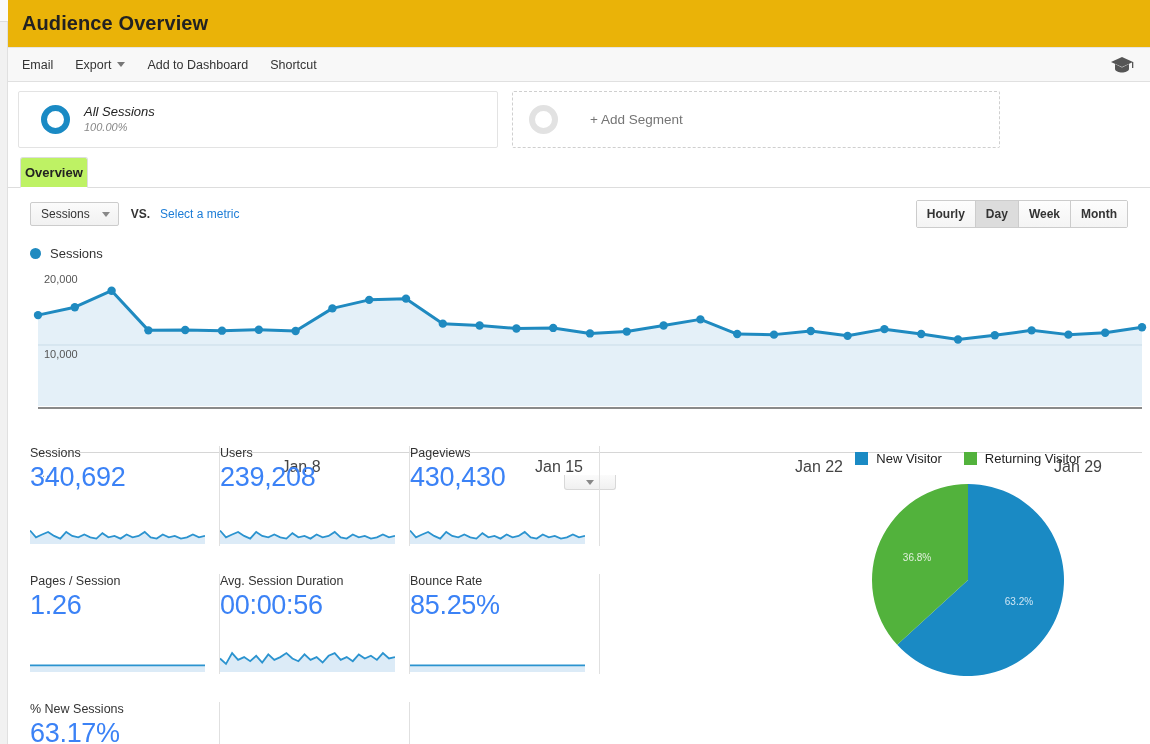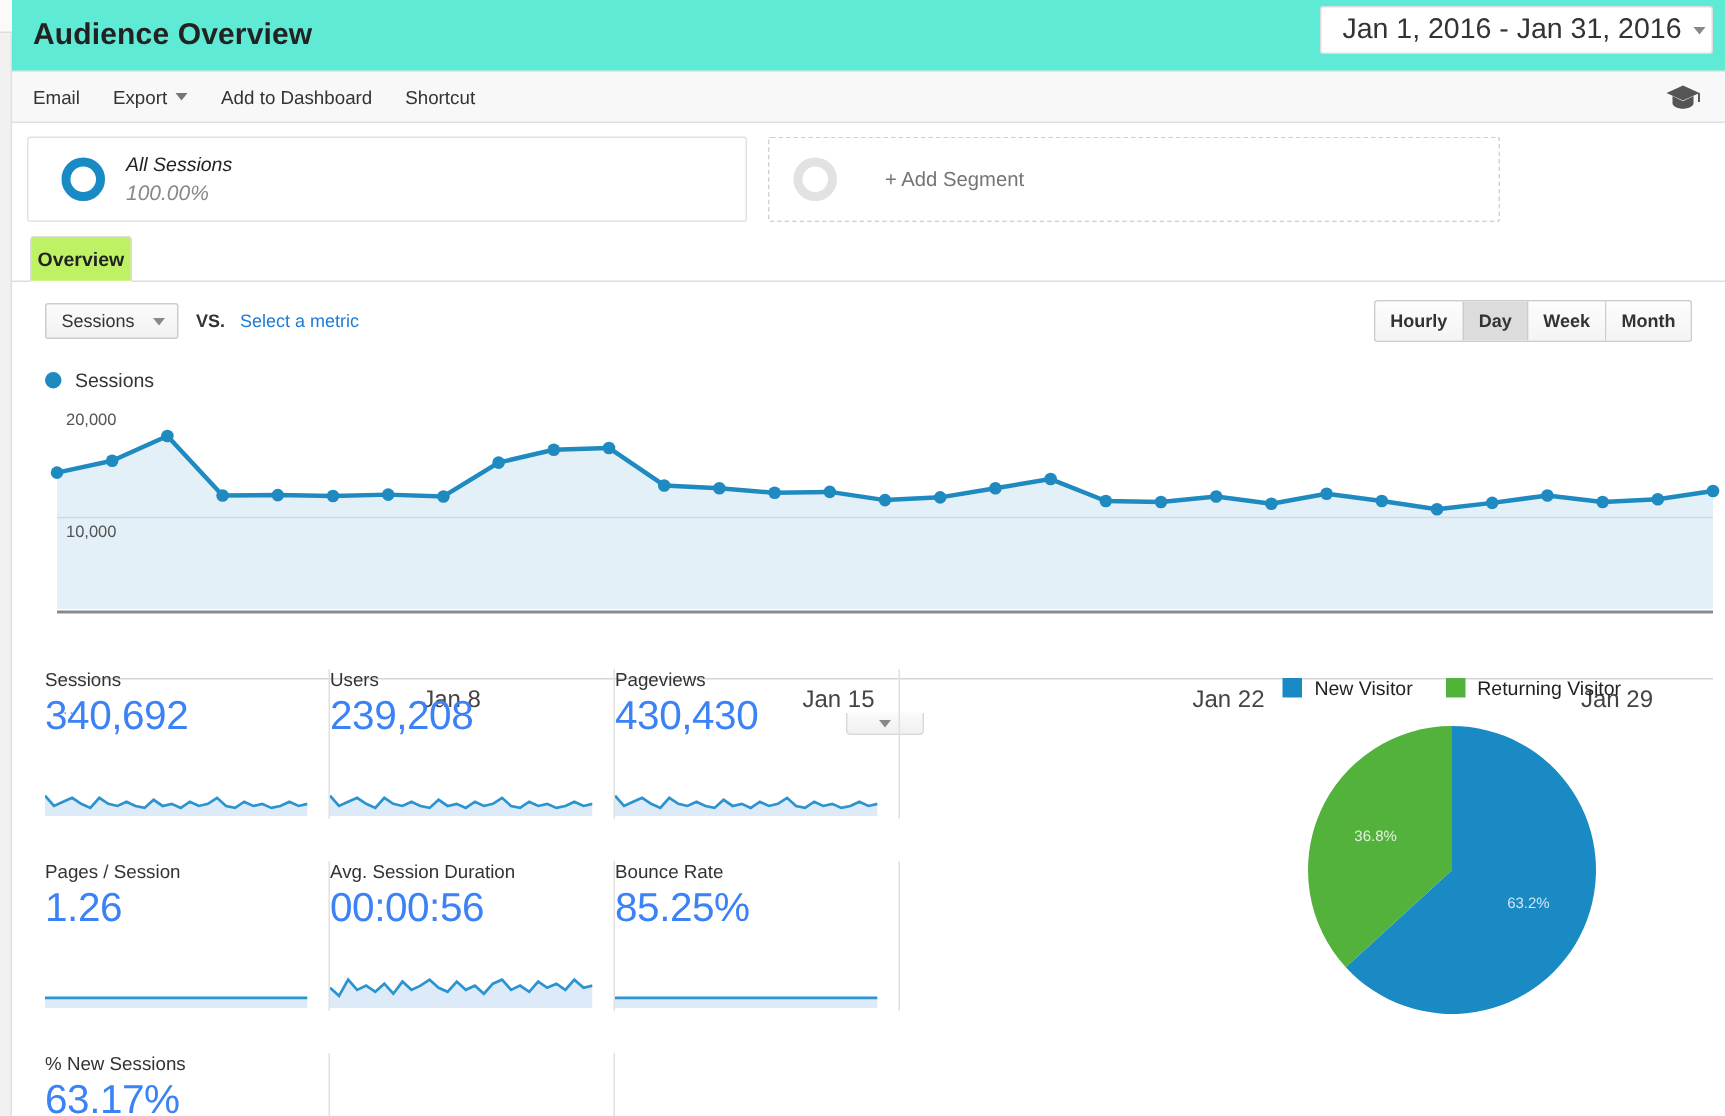--- a/index.html
+++ b/index.html
@@ -20,21 +20,21 @@
     background: #f1f1f1; border-right: 1px solid #e0e0e0;
   }
   .gutter-tab {
     position: absolute; left: 0; top: 0; width: 8px; height: 22px;
     background: #fafafa; border-bottom: 1px solid #ddd;
   }
 
   
   .header {
     position: absolute; left: 8px; top: 0; right: 0; height: 48px;
-    background: #5eead4; border-bottom: 1px solid #e5e5e5;
+    background: #eab308; border-bottom: 1px solid #e5e5e5;
   }
   .page-title {
     position: absolute; left: 14px; top: 12px;
     font-size: 20px; font-weight: bold; color: #222;
     letter-spacing: .1px;
   }
   .daterange {
     position: absolute; right: 8px; top: 4px;
     height: 32px; min-width: 252px;
     border: 1px solid #ddd; background: #fff;
@@ -83,21 +83,21 @@
     width: 488px; border: 1px dashed #cfcfcf; background: #fff;
     padding-left: 16px;
   }
   .donut {
     width: 29px; height: 29px; border-radius: 50%;
     border: 6px solid #1a8ac4; margin-right: 14px; flex: none;
   }
   .donut.gray { border-color: #e2e2e2; }
   .seg-lines { display: flex; flex-direction: column; justify-content: center; font-style: italic; }
   .seg-name { font-size: 13px; color: #222; line-height: 1.25; }
-  .seg-pct { font-size: 14px; color: #888; line-height: 1.3; }
+  .seg-pct { font-size: 11px; color: #888; line-height: 1.3; }
   .seg-add-label { font-size: 13.5px; color: #757575; margin-left: 18px; }
 
   
   .tabs {
     position: absolute; left: 8px; top: 156px; right: 0; height: 32px;
     border-bottom: 1px solid #ddd; background: #fff;
     display: flex; align-items: flex-end; padding-left: 12px;
   }
   .tab {
     height: 31px; padding: 0 4px;
@@ -202,24 +202,20 @@
 <body>
 
 <div class="app">
 
   <div class="gutter">
     <div class="gutter-tab"></div>
   </div>
 
   <div class="header">
     <div class="page-title">Audience Overview</div>
-    <div class="daterange">
-      <span class="daterange-text">Jan 1, 2016 - Jan 31, 2016</span>
-      <span class="caret-sm"></span>
-    </div>
   </div>
 
   <div class="toolbar">
     <div class="tb-item">
       <span>Email</span>
     </div>
     <div class="tb-item">
       <span>Export</span>
       <span class="caret-sm"></span>
     </div>

